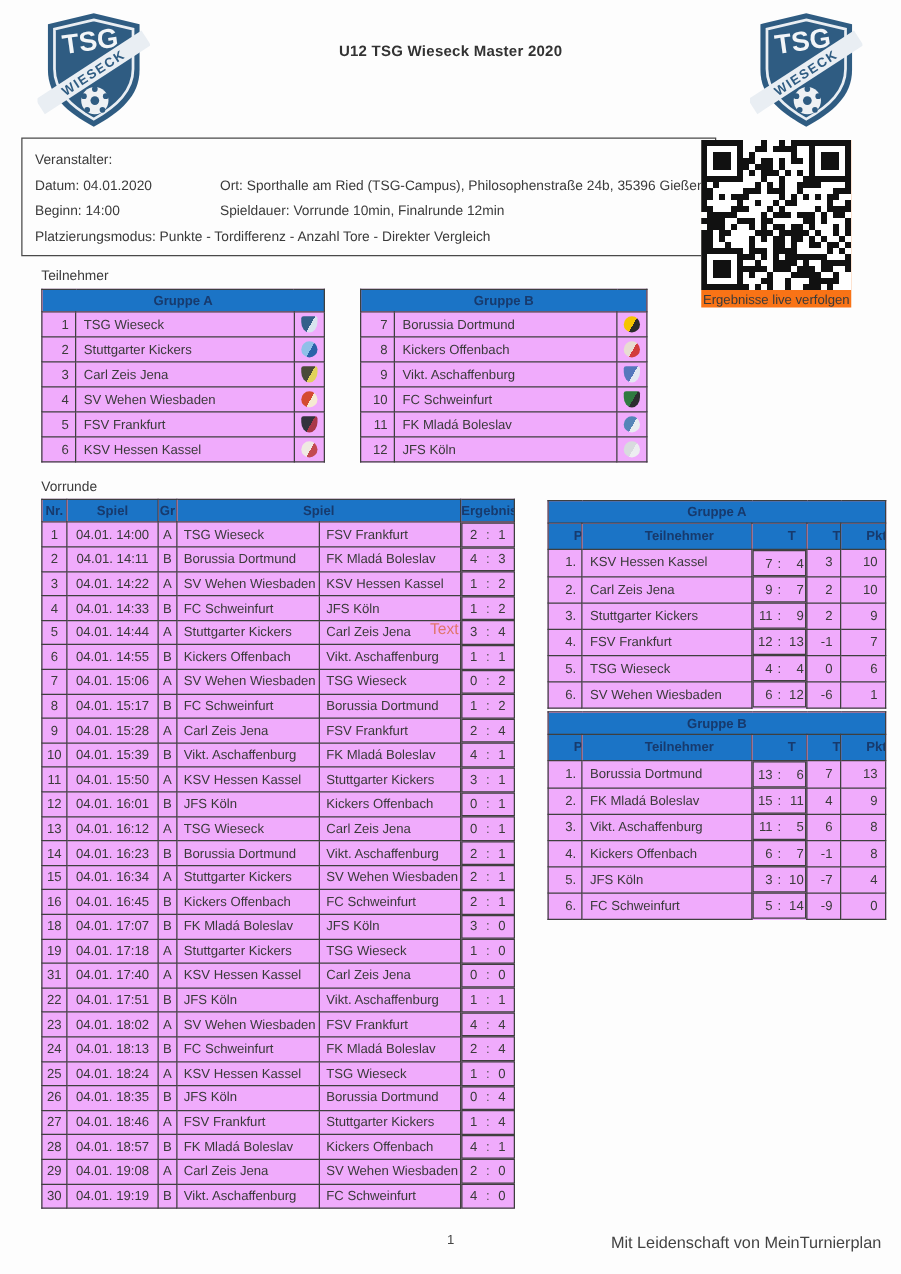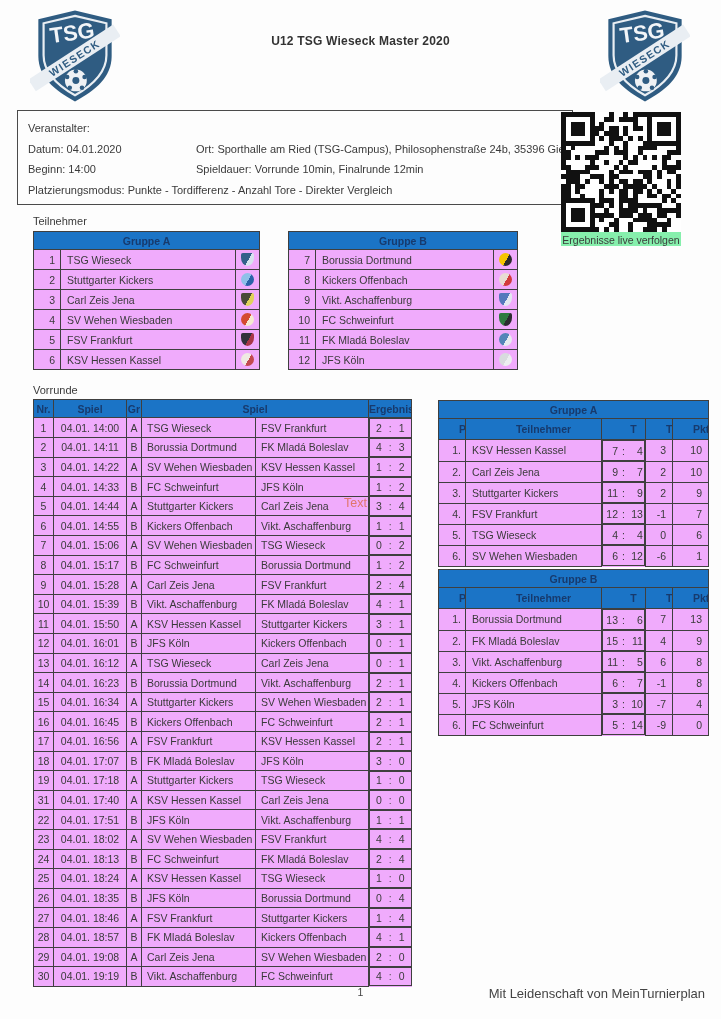--- a/index.html
+++ b/index.html
@@ -9,24 +9,24 @@
   
   .logo{position:absolute;top:8px;width:90px;height:96px;}
   .logo.left{left:30px;} .logo.right{left:600px;}
   .title{position:absolute;left:0;right:0;top:34px;text-align:center;
          font-size:12px;font-weight:700;color:#333;letter-spacing:.2px;}
 
   
   .infobox{position:absolute;left:17px;top:110px;width:556px;height:95px;box-sizing:border-box;
            border:1px solid #4a4a4a;padding:7px 10px;font-size:11px;overflow:hidden;white-space:nowrap;
            display:grid;grid-template-rows:repeat(4,20.5px);align-items:center;}
-  .inforow{display:grid;grid-template-columns:148px 1fr;white-space:nowrap;gap:20px;}
+  .inforow{display:grid;grid-template-columns:148px 1fr;white-space:nowrap;}
 
   
-  .qr{position:absolute;left:561px;top:112px;width:120px;background:#86efac;}
+  .qr{position:absolute;left:561px;top:112px;width:120px;background:#f97316;}
   .qr svg{display:block;background:#fff;}
   .qr-caption{width:140px;margin-left:-10px;text-align:center;font-size:10.5px;margin-top:2px;color:#3a3a3a;}
 
   .seclabel{position:absolute;font-size:11px;color:#3a3a3a;}
 
   table{border-collapse:collapse;table-layout:fixed;font-size:10.5px;color:#3a3a3a;background:#f0abfc;}
   td,th{border:1px solid #3f3f3f;overflow:hidden;white-space:nowrap;padding:0;}
   th{background:#1b74c6;color:#173a6d;font-weight:700;font-size:10.5px;height:17px;}
 
   
@@ -768,32 +768,20 @@
           <td class="c-center">B</td>
           <td class="c-team">Kickers Offenbach</td>
           <td class="c-team">FC Schweinfurt</td>
           <td class="score">
             <span class="h">2</span>
             <span class="colon">:</span>
             <span class="a">1</span>
           </td>
         </tr>
         <tr>
-          <td class="c-center">17</td>
-          <td class="c-center">04.01. 16:56</td>
-          <td class="c-center">A</td>
-          <td class="c-team">FSV Frankfurt</td>
-          <td class="c-team">KSV Hessen Kassel</td>
-          <td class="score">
-            <span class="h">2</span>
-            <span class="colon">:</span>
-            <span class="a">1</span>
-          </td>
-        </tr>
-        <tr>
           <td class="c-center">18</td>
           <td class="c-center">04.01. 17:07</td>
           <td class="c-center">B</td>
           <td class="c-team">FK Mladá Boleslav</td>
           <td class="c-team">JFS Köln</td>
           <td class="score">
             <span class="h">3</span>
             <span class="colon">:</span>
             <span class="a">0</span>
           </td>

